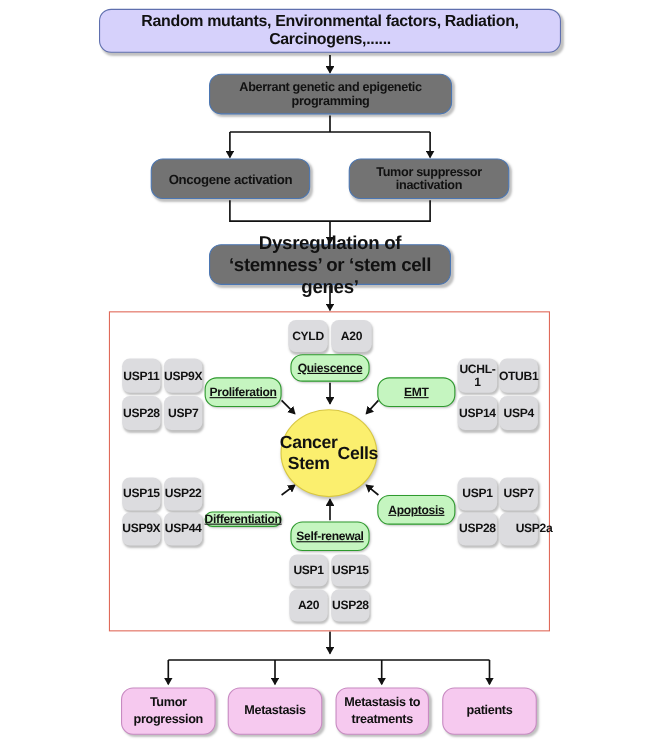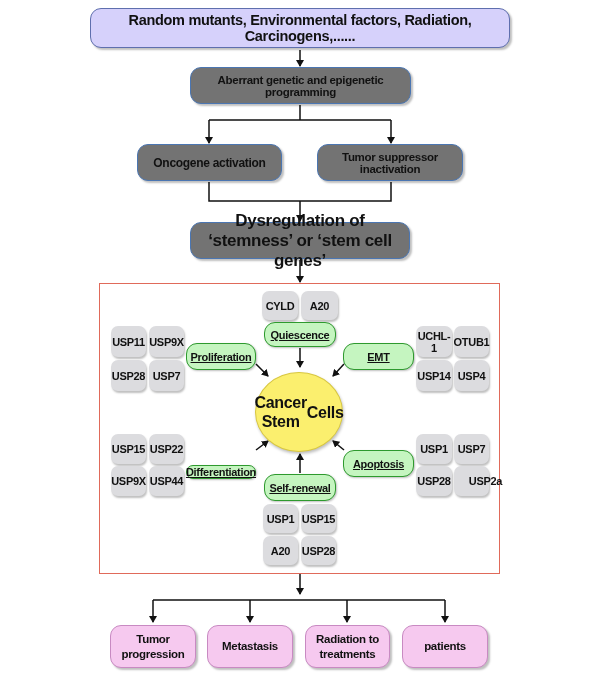--- a/index.html
+++ b/index.html
@@ -99,18 +99,18 @@
 <div class="abs chip" style="left:301px;top:536px;width:35px;height:29px;">USP28</div>
 
 <div class="abs pink" style="left:110px;top:625px;width:86px;height:43px;flex-direction:column;">
   <span>Tumor</span>
   <span>progression</span>
 </div>
 <div class="abs pink" style="left:207px;top:625px;width:86px;height:43px;flex-direction:column;">
   <span>Metastasis</span>
 </div>
 <div class="abs pink" style="left:305px;top:625px;width:85px;height:43px;flex-direction:column;">
-  <span>Radiation to</span>
+  <span>Metastasis to</span>
   <span>treatments</span>
 </div>
 <div class="abs pink" style="left:402px;top:625px;width:86px;height:43px;flex-direction:column;">
   <span>patients</span>
 </div>
 
 </body></html>

